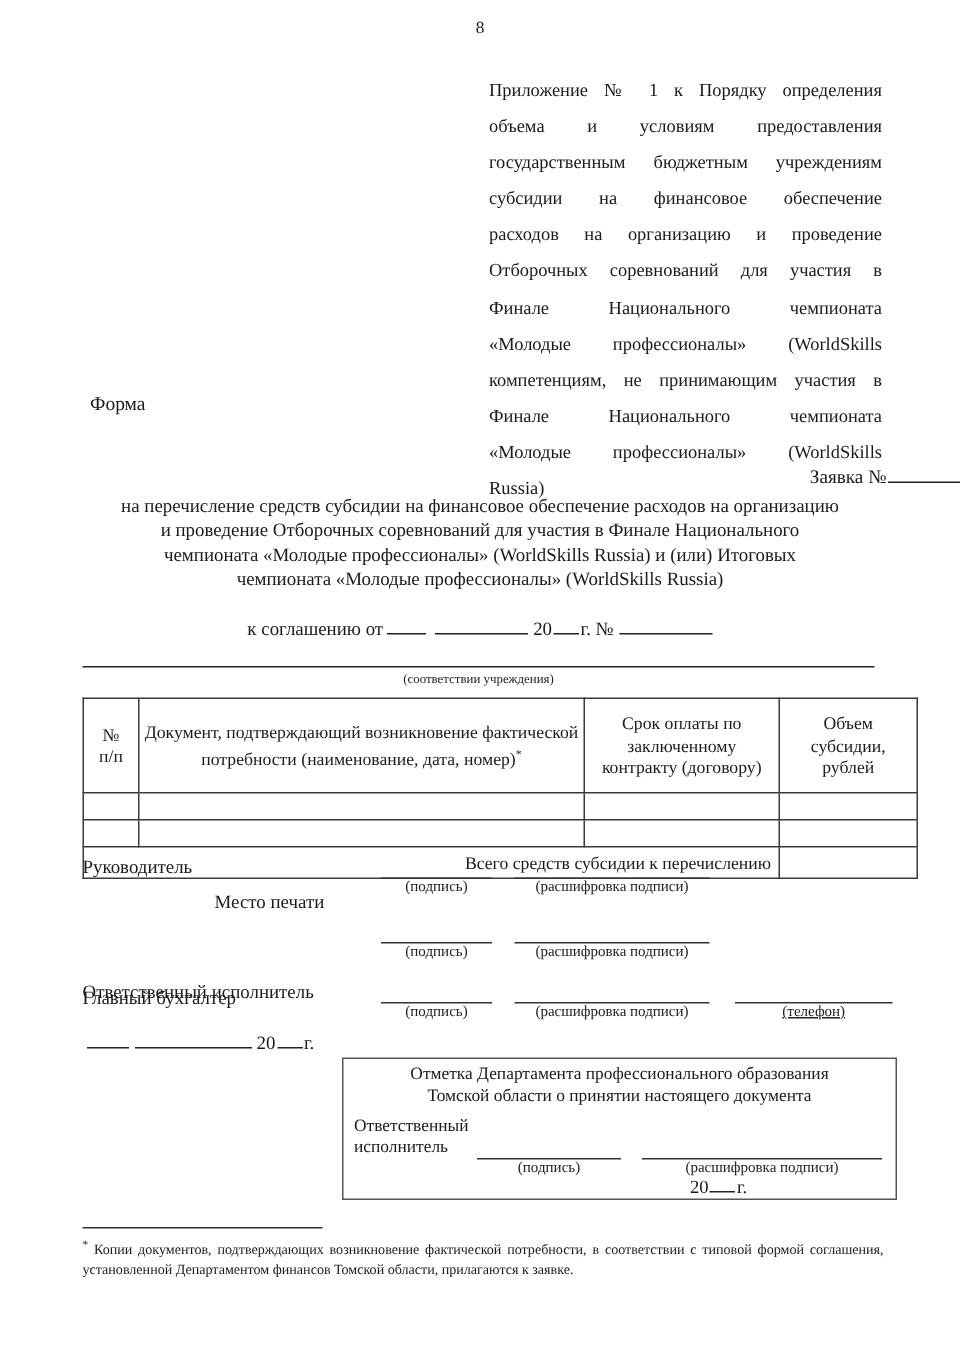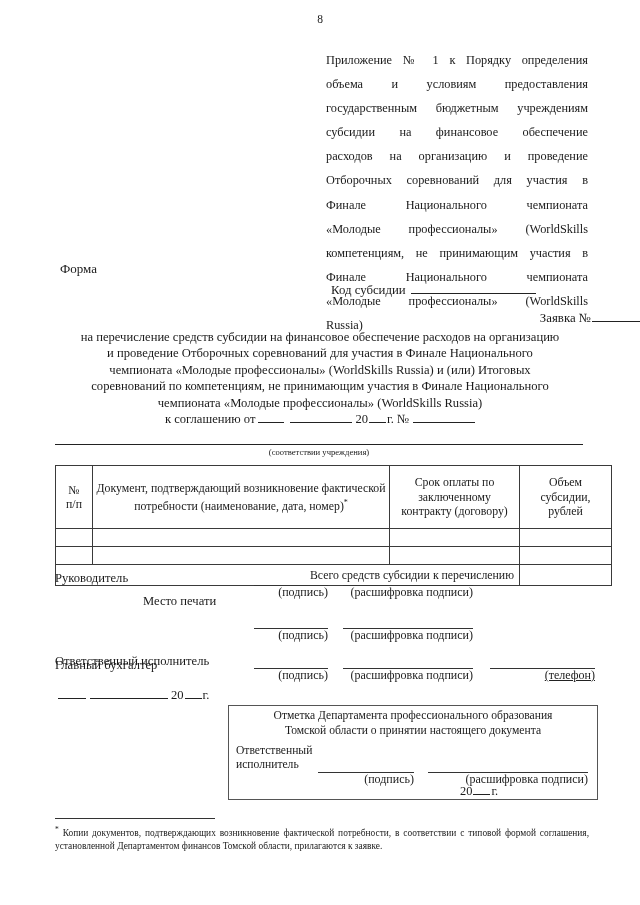--- a/index.html
+++ b/index.html
@@ -151,23 +151,23 @@
 
   
   .sig-wrap {
     top: 570px; left: 55px; width: 545px;
     font-size: 12.6px;
   }
   .sig-label { position: absolute; white-space: nowrap; line-height: 16px; }
   .sig-line  { position: absolute; border-top: 1px solid #333; height: 0; }
   .sig-cap   {
     position: absolute;
-    font-size: 12px;
+    font-size: 10px;
     line-height: 10px;
-    text-align: right;
+    text-align: center;
     color: #222;
   }
 
   
   .date-line {
     top: 687px; left: 58px;
     font-size: 12.6px;
     line-height: 16px;
     white-space: nowrap;
   }
@@ -235,33 +235,29 @@
     <p>Финале Национального чемпионата</p>
     <p>«Молодые профессионалы» (WorldSkills</p>
     <p>компетенциям, не принимающим участия в</p>
     <p>Финале Национального чемпионата</p>
     <p>«Молодые профессионалы» (WorldSkills</p>
     <p class="last-ragged">Russia)</p>
   </div>
 
   <div class="abs forma">Форма</div>
 
-  <div class="abs subsidy-code">
-    <span>Код субсидии</span><span class="ul ul-code"></span>
-  </div>
 
   <div class="abs zayavka">
     <span>Заявка №</span><span class="ul ul-zayavka"></span>
   </div>
 
   <div class="abs lead">
     <p>на перечисление средств субсидии на финансовое обеспечение расходов на организацию</p>
     <p>и проведение Отборочных соревнований для участия в Финале Национального</p>
     <p>чемпионата «Молодые профессионалы» (WorldSkills Russia) и (или) Итоговых</p>
-    <p>соревнований по компетенциям, не принимающим участия в Финале Национального</p>
     <p>чемпионата «Молодые профессионалы» (WorldSkills Russia)</p>
   </div>
 
   <div class="abs agreement">
     <span>к соглашению от</span><span class="ul ul-d1"></span><span class="ul ul-mon"></span><span>20</span><span class="ul ul-yr"></span><span>г. №</span><span class="ul ul-no"></span>
   </div>
 
   <div class="abs inst-rule"></div>
   <div class="abs inst-caption">(соответствии учреждения)</div>
 

